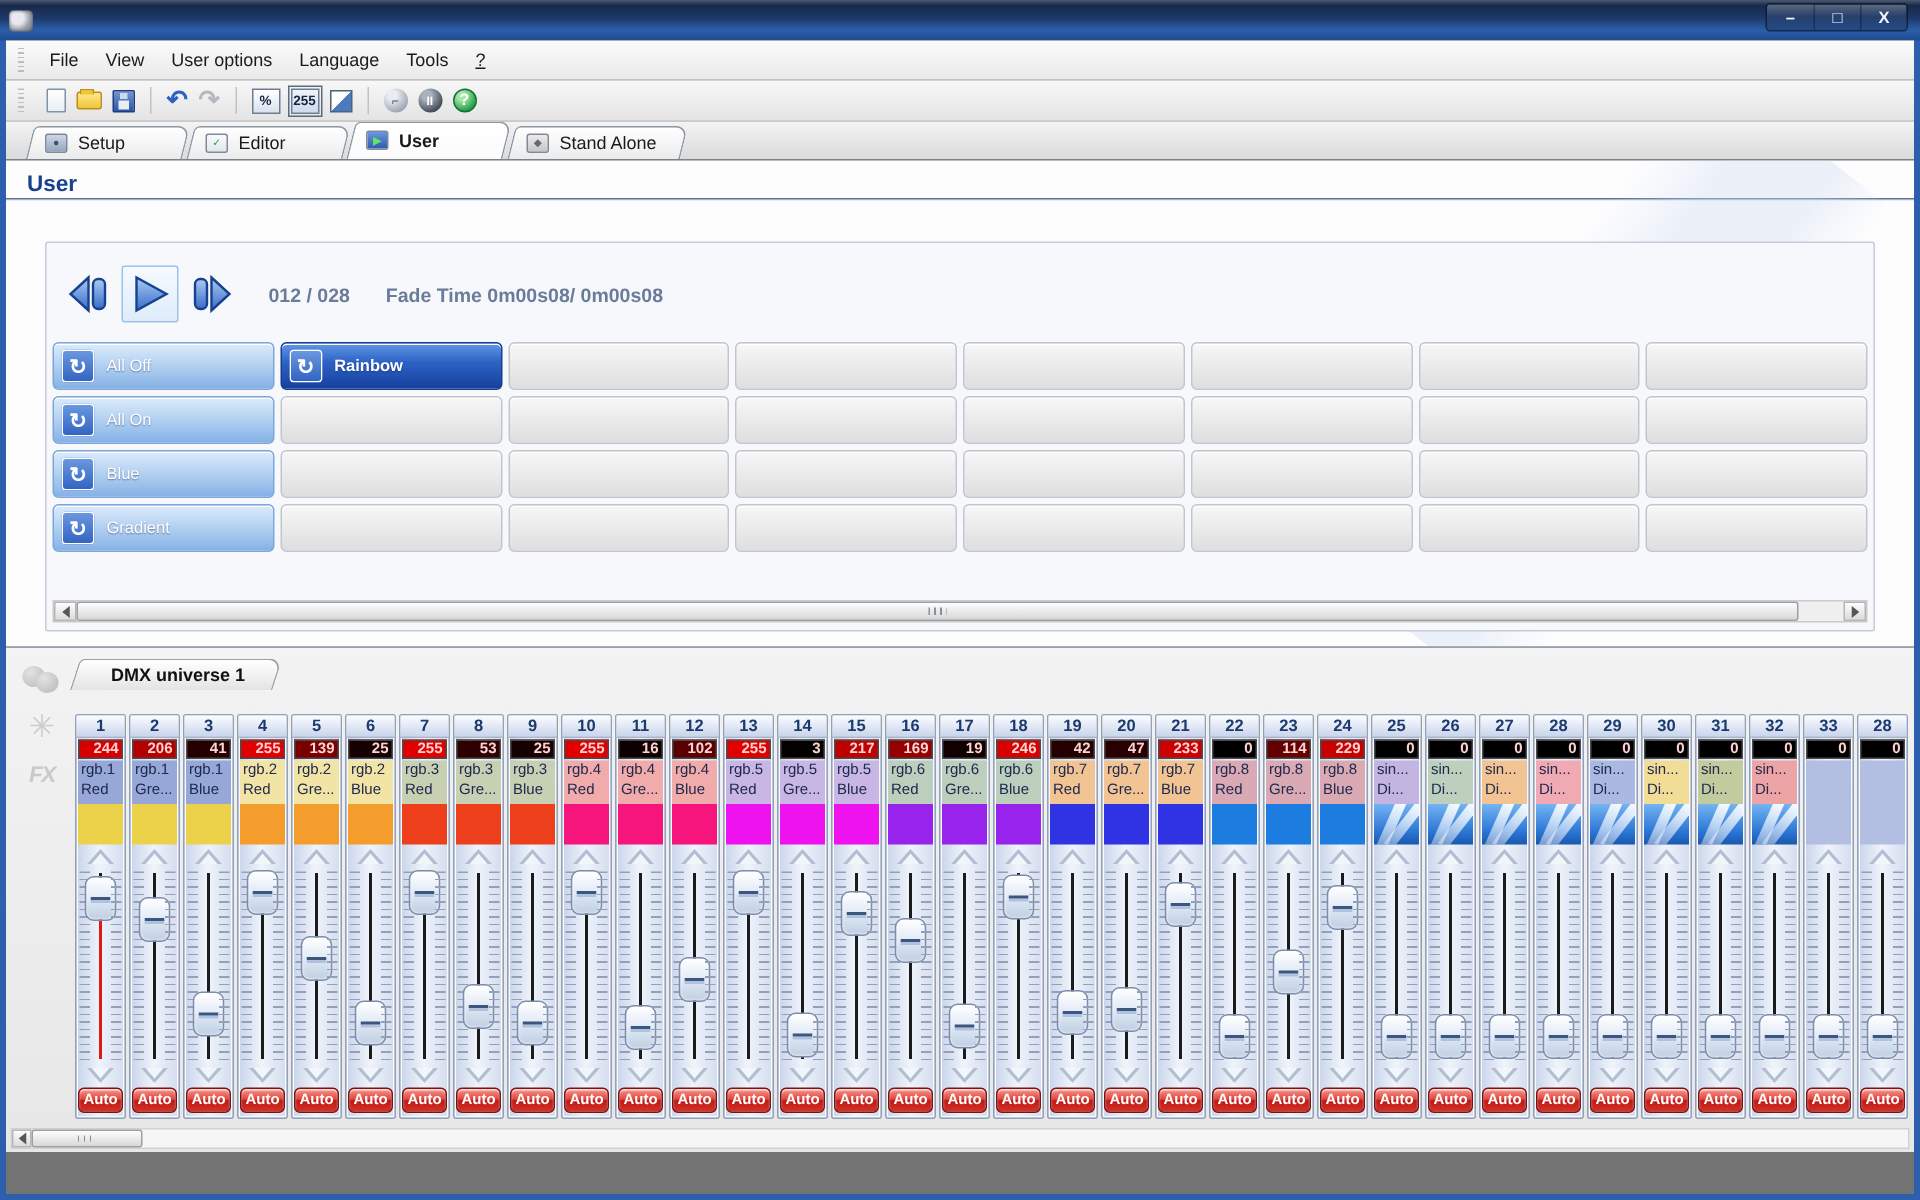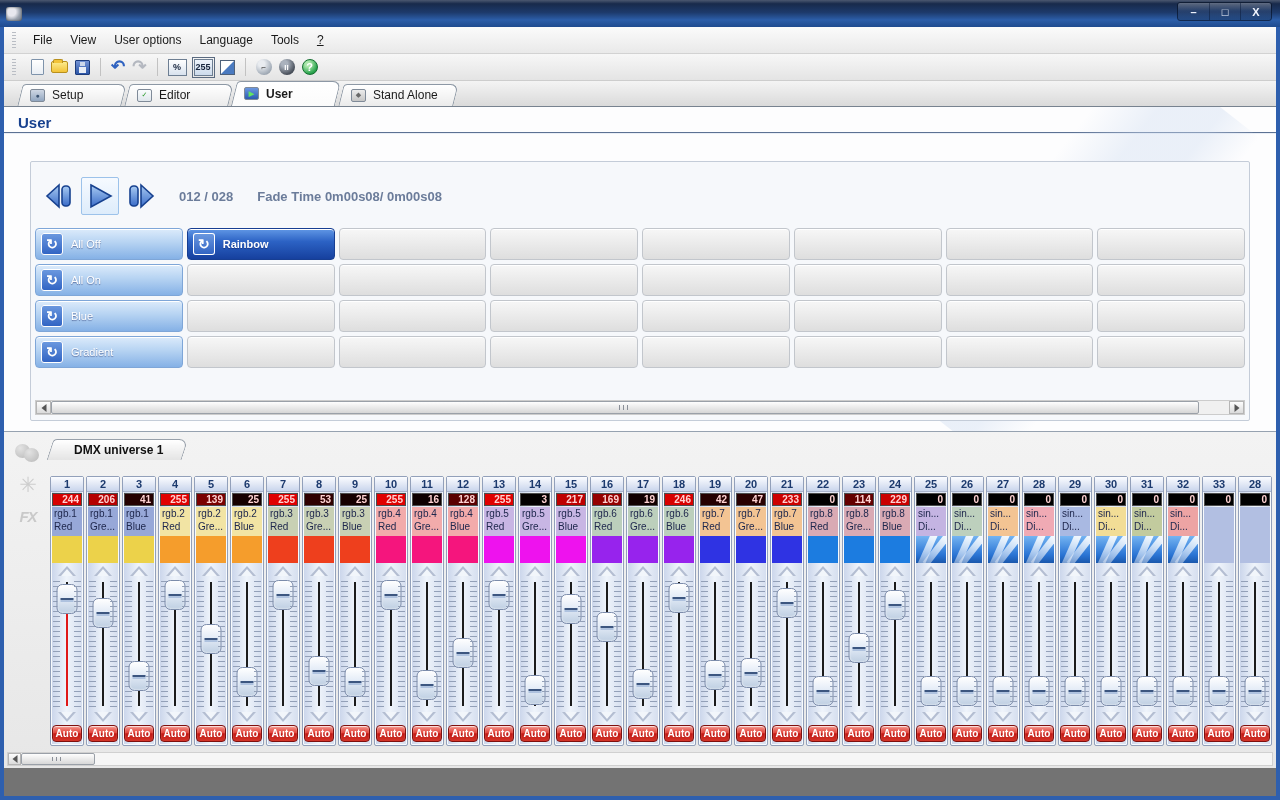--- a/index.html
+++ b/index.html
@@ -543,21 +543,21 @@
         <div class="tline"></div>
 
         <div class="thumb" style="top: 91px;"></div>
       </div>
       <div class="chev down"></div>
     </div>
     <button class="auto">Auto</button>
   </div>
           <div class="strip">
     <div class="ch-num">12</div>
-    <div class="ch-val" style="background: rgb(90, 0, 0);">128</div>
+    <div class="ch-val" style="background: rgb(90, 0, 0);">102</div>
     <div class="ch-label" style="background: rgb(242, 171, 171);">
       <div class="l1">rgb.4</div>
       <div class="l2">Blue</div>
     </div>
     <div class="ch-bar" style="background: rgb(245, 21, 125);"></div>
     <div class="fader">
       <div class="chev up"></div>
       <div class="track">
         <div class="tline"></div>
 

